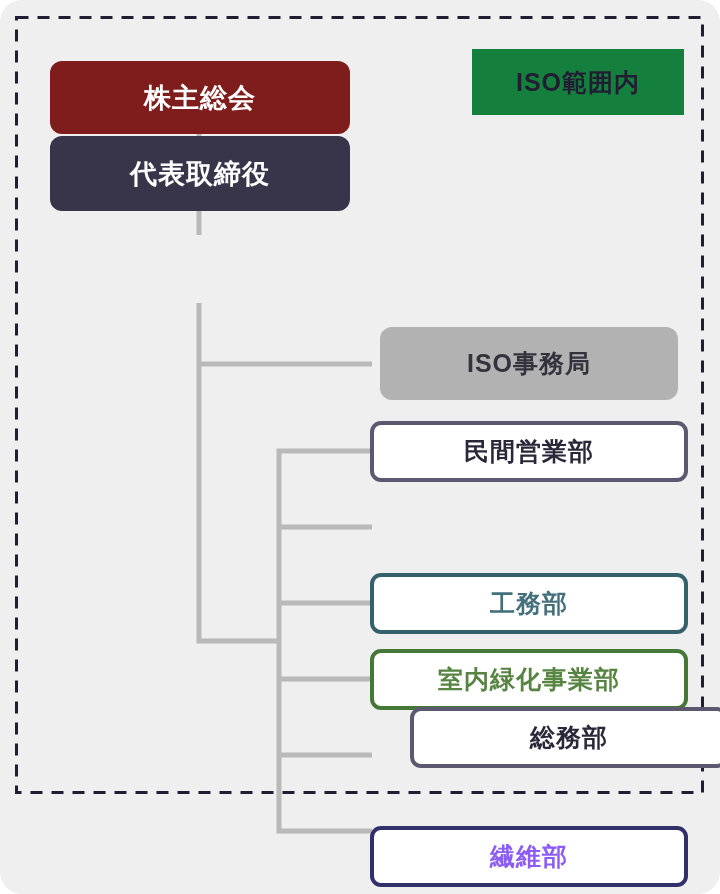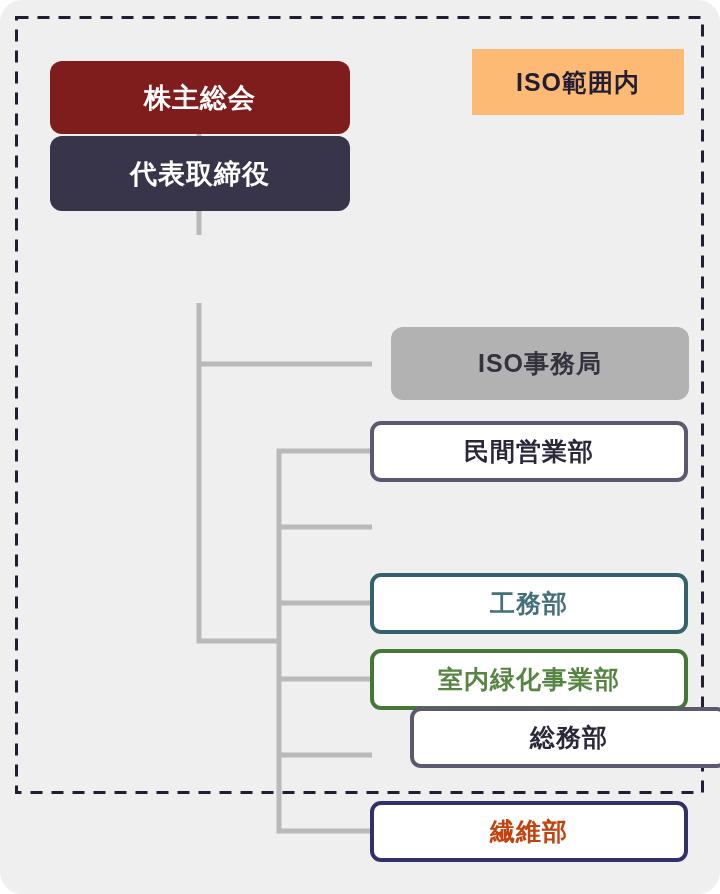--- a/index.html
+++ b/index.html
@@ -44,29 +44,29 @@
   }
   .gov-0 { top: 40px;  background: #7f1d1d; margin-top: 21px; }
   .gov-1 { top: 136px; background: #383449; height: 75px; }
   .gov-2 { top: 232px; background: #6b6578; }
   
   .scope-label {
     left: 472px;
     top: 49px;
     width: 212px;
     height: 66px;
-    background: #fdba74;
+    background: #15803d;
     color: #211e33;
     font-size: 25px;
     font-weight: 700;
     border-radius: 0;
   }
   
   .sec {
-    left: 391px;
+    left: 380px;
     top: 327px;
     width: 298px;
     height: 73px;
     background: #b2b2b2;
     border-radius: 12px;
     color: #33323d;
     font-size: 25px;
     font-weight: 600;
   }
   
@@ -79,21 +79,21 @@
     border-radius: 11px;
     font-size: 25px;
     font-weight: 600;
     color: #2a2738;
   }
   .dept-0 { top: 421px; }
   .dept-1 { top: 497px; }
   .dept-2 { top: 573px; border-color: #35616d; color: #44707b; }
   .dept-3 { top: 649px; border-color: #457737; color: #578442; }
   .dept-4 { top: 707px; margin-left: 40px; }
-  .dept-5 { top: 801px; border-color: #32306b; color: #c2410c; }
+  .dept-5 { top: 826px; border-color: #32306b; color: #8b5cf6; }
 </style>
 </head>
 <body>
 
 <div class="canvas">
 
   <svg class="lines" viewBox="0 0 720 894" xmlns="http://www.w3.org/2000/svg" aria-hidden="true">
 
     <path d="M199 110 V140
              M199 208 V235

